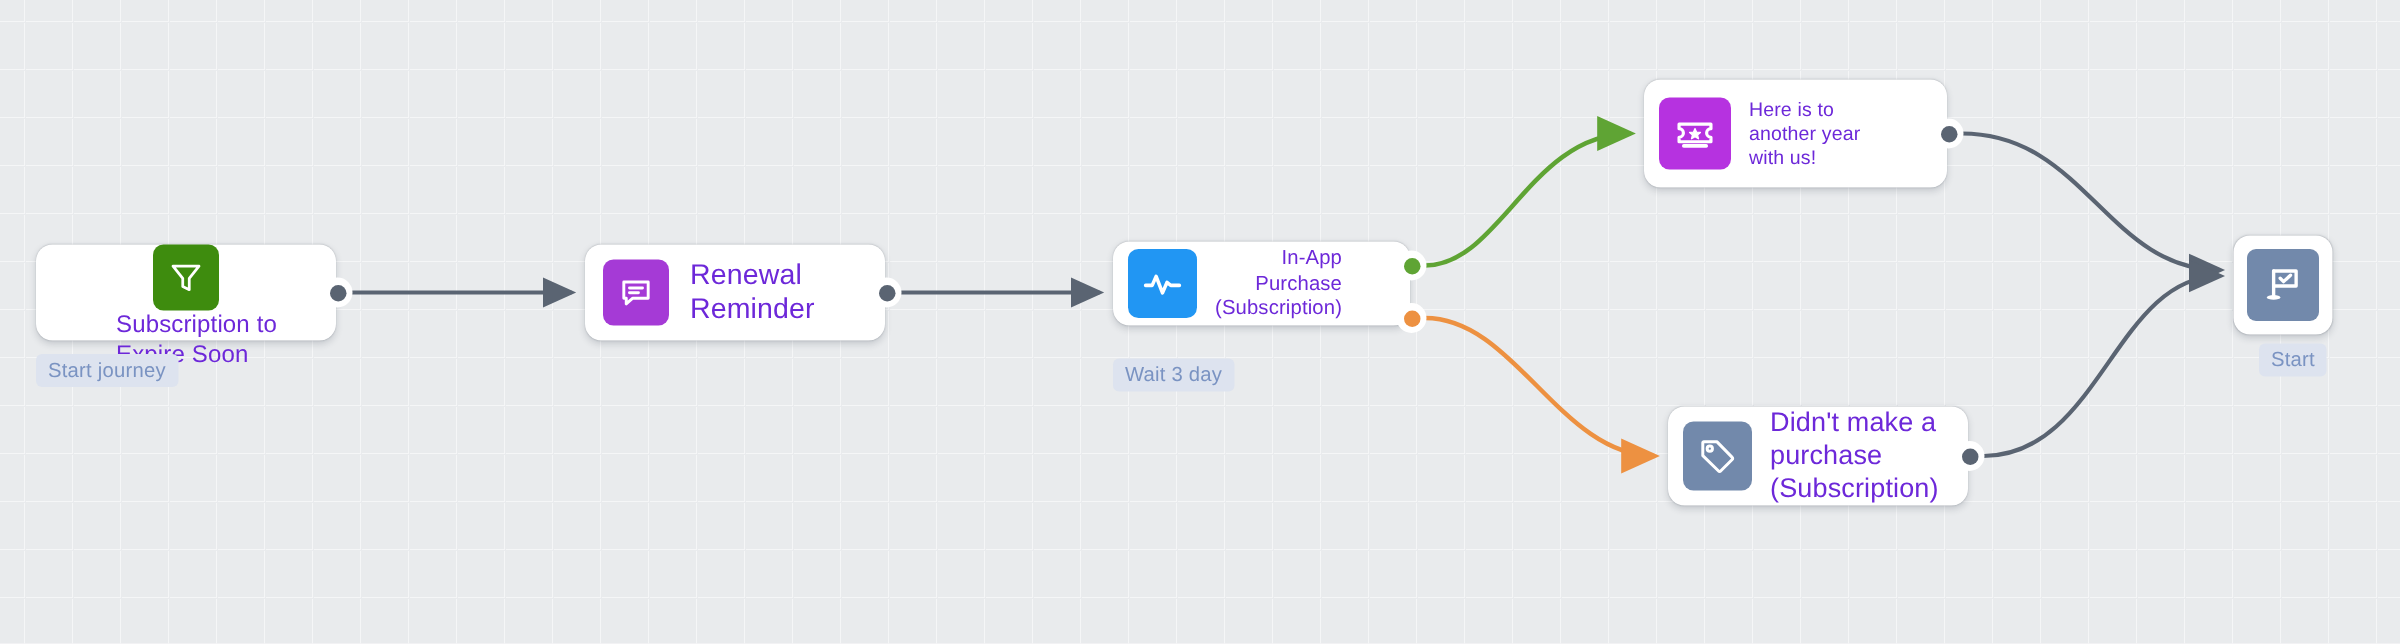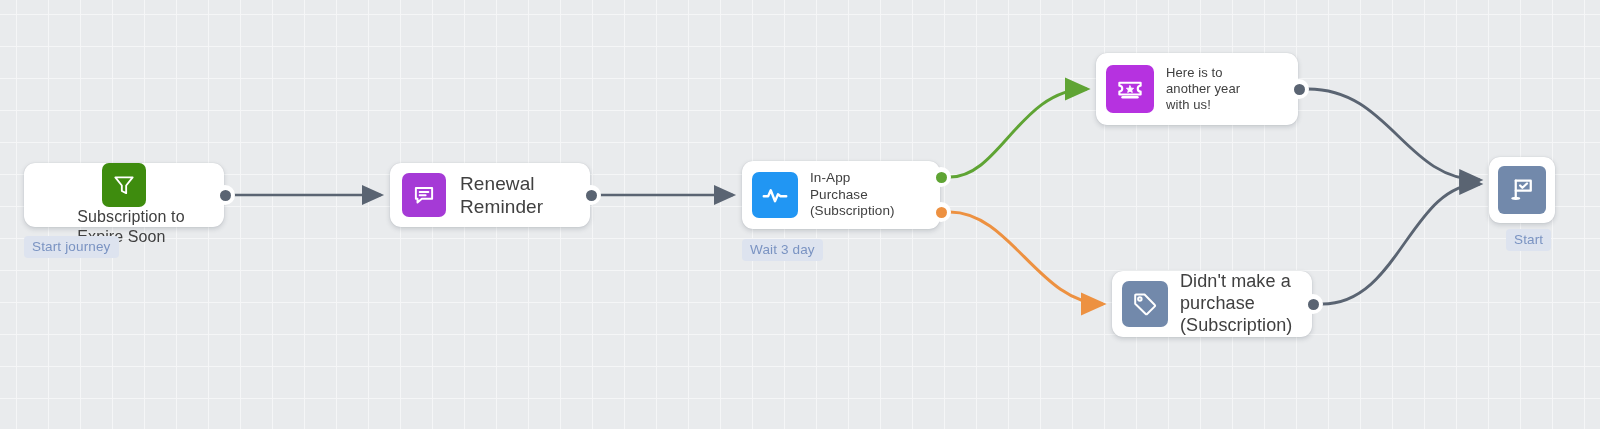--- a/index.html
+++ b/index.html
@@ -28,36 +28,36 @@
     box-shadow: 0 2px 5px rgba(40,50,65,0.18), 0 0 1px rgba(40,50,65,0.22);
     display: flex;
     align-items: center;
   }
   .node-icon {
     flex: none;
     border-radius: 7px;
     display: flex; align-items: center; justify-content: center;
   }
   .node-text {
-    color: #404040;
+    color: #6d28d9;
     line-height: 1.22;
     white-space: pre-line;
     letter-spacing: 0.1px;
   }
 
   
   #node-subscription { left: 24px; top: 163px; width: 200px; height: 64px; padding: 0 12px; flex-direction: column; }
   #node-subscription .node-icon { width: 44px; height: 44px; background: #3e8c0e; }
   #node-subscription .node-text { font-size: 16px; margin-left: 14px; }
 
   #node-renewal { left: 390px; top: 163px; width: 200px; height: 64px; padding: 0 12px; }
   #node-renewal .node-icon { width: 44px; height: 44px; background: #a53ad6; }
   #node-renewal .node-text { font-size: 19px; margin-left: 14px; }
 
-  #node-inapp { left: 742px; top: 161px; width: 198px; height: 68px; padding: 0 10px; }
+  #node-inapp { left: 742px; top: 161px; width: 198px; height: 56px; padding: 0 10px; text-align: right; }
   #node-inapp .node-icon { width: 46px; height: 46px; background: #2196f3; }
   #node-inapp .node-text { font-size: 13.5px; margin-left: 12px; }
 
   #node-anotheryear { left: 1096px; top: 53px; width: 202px; height: 72px; padding: 0 10px; }
   #node-anotheryear .node-icon { width: 48px; height: 48px; background: #b632e0; }
   #node-anotheryear .node-text { font-size: 13px; margin-left: 12px; }
 
   #node-nopurchase { left: 1112px; top: 271px; width: 200px; height: 66px; padding: 0 10px; }
   #node-nopurchase .node-icon { width: 46px; height: 46px; background: #7289ab; }
   #node-nopurchase .node-text { font-size: 18px; margin-left: 12px; }

